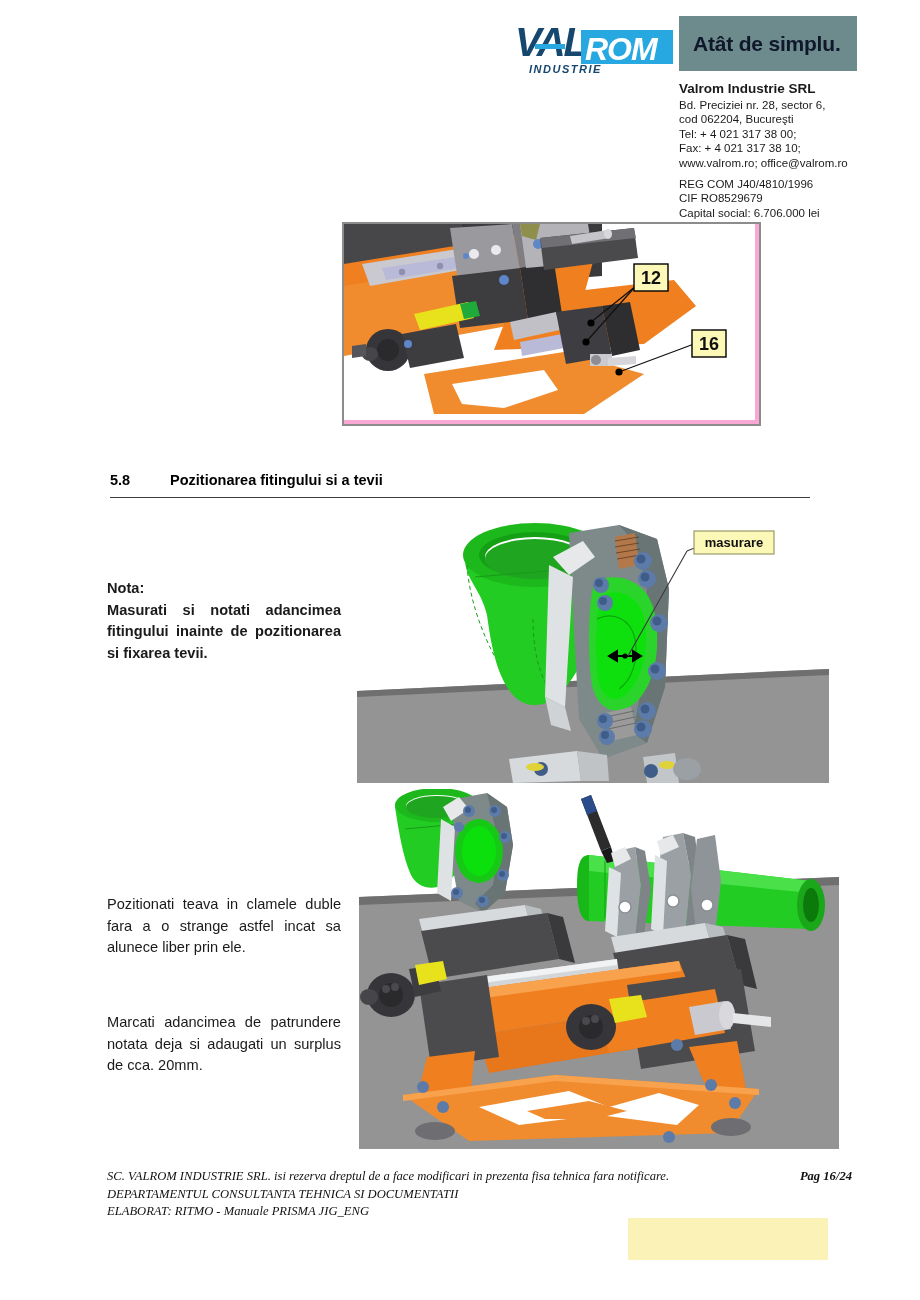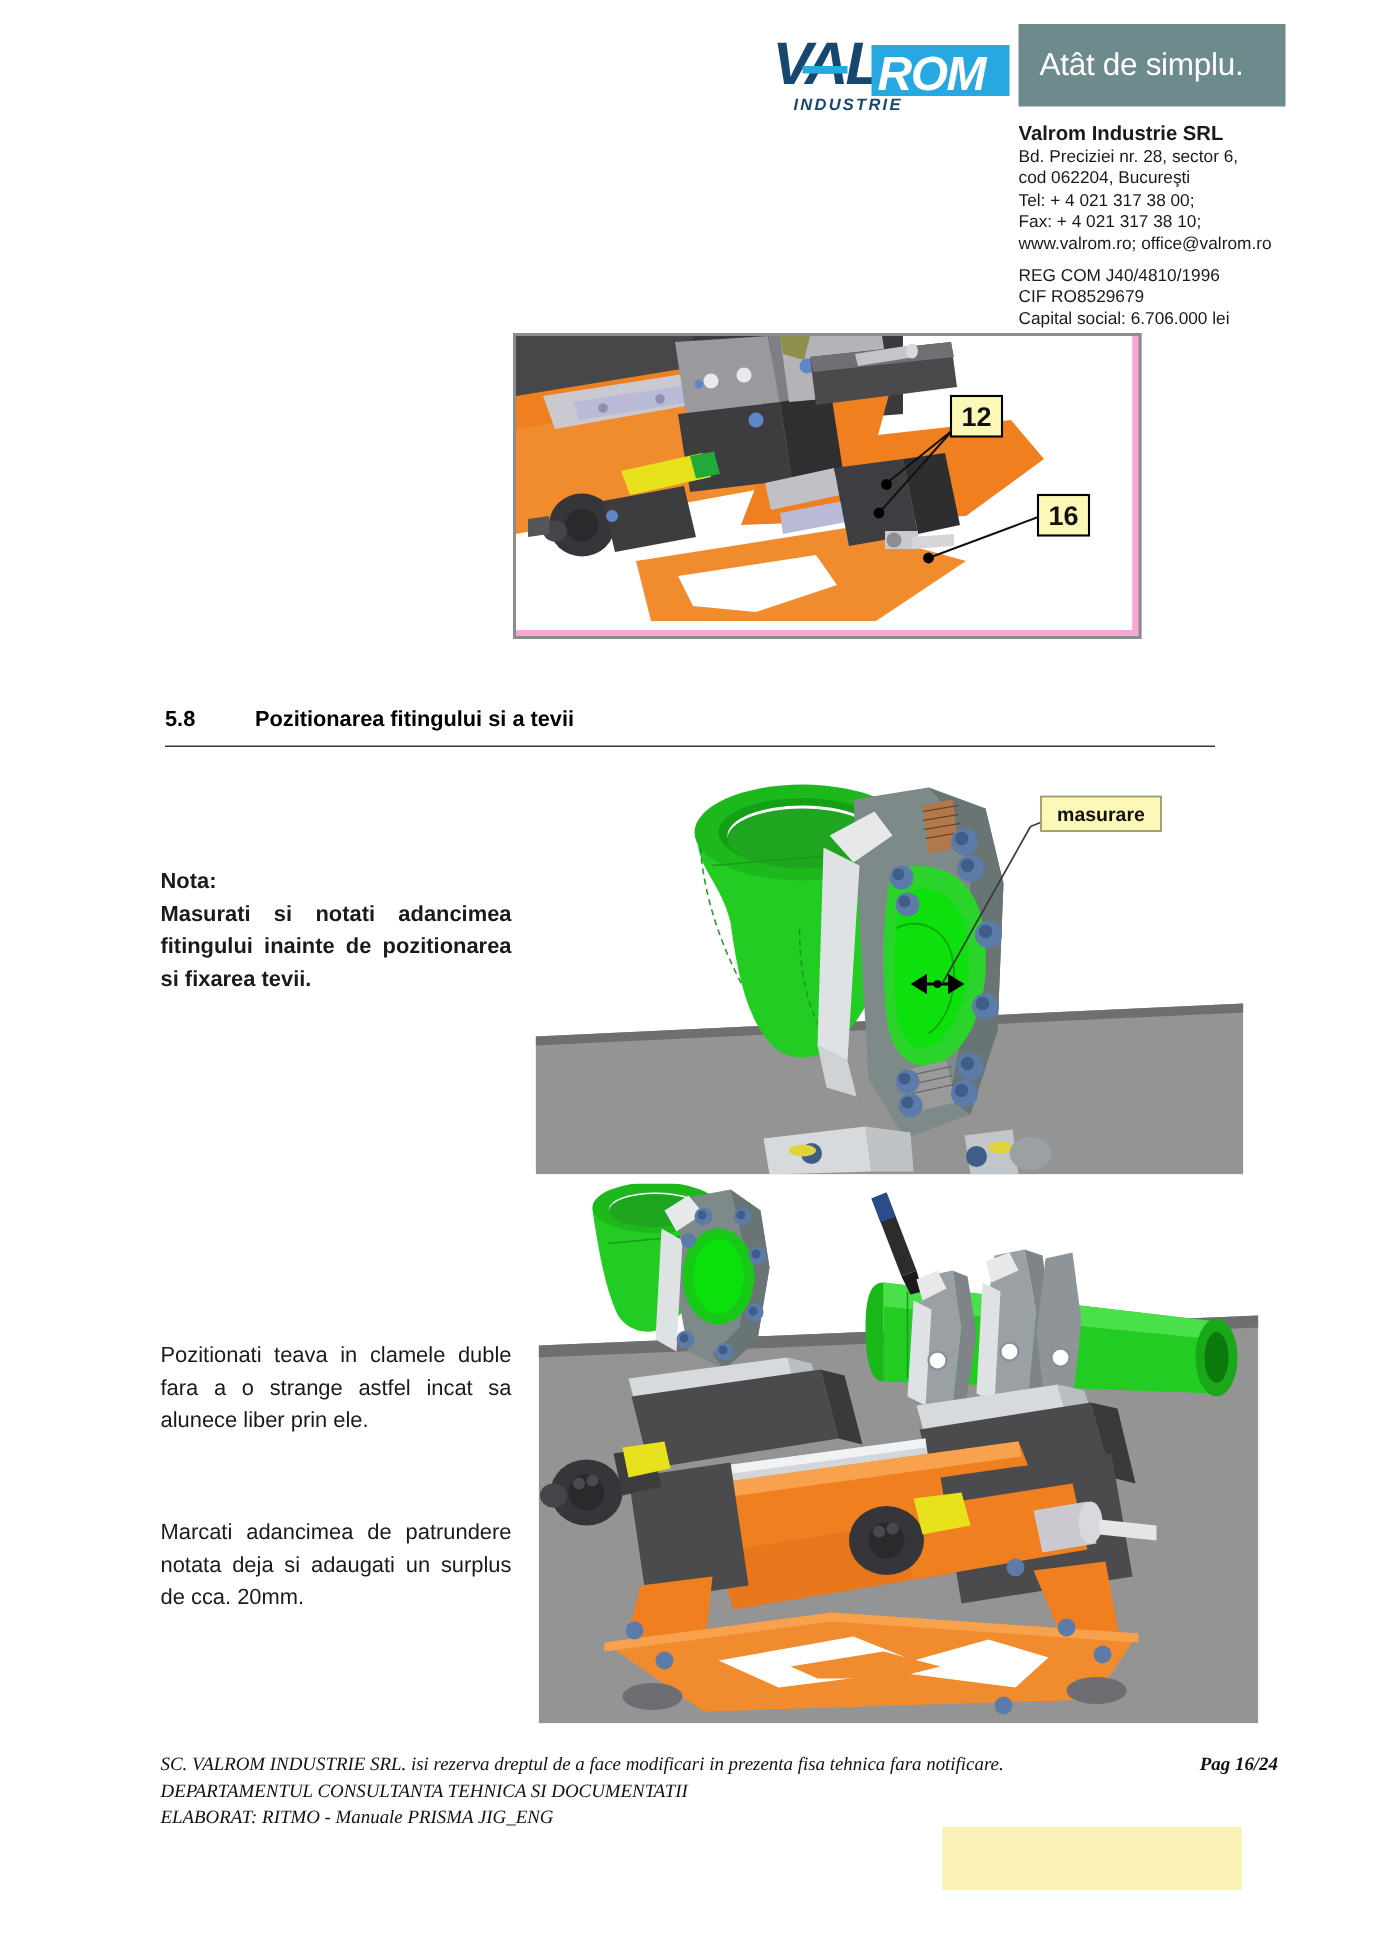--- a/index.html
+++ b/index.html
@@ -13,22 +13,22 @@
   }
   .page{position:relative;width:920px;height:1300px;}
 
   
   .header{position:absolute;left:0;top:0;width:920px;height:215px;}
   .logo-wrap{position:absolute;left:515px;top:16px;width:162px;height:62px;}
   .logo-svg{display:block;}
   .banner{
     position:absolute;left:679px;top:16px;width:178px;height:55px;
     background:#6d8a8c;
-    color:#ffffff;
-    font-size:21px;font-weight:normal;
+    color:#0f172a;
+    font-size:21px;font-weight:bold;
     display:flex;align-items:center;
     padding-left:14px;box-sizing:border-box;
     letter-spacing:-0.2px;
   }
   .company{position:absolute;left:679px;top:80px;width:230px;color:#1a1a1a;}
   .company .cname{font-size:13.5px;font-weight:bold;line-height:17px;margin-bottom:1px;}
   .company .cline{font-size:11.5px;line-height:14.4px;}
   .company .cgap{height:7px;}
 
   

